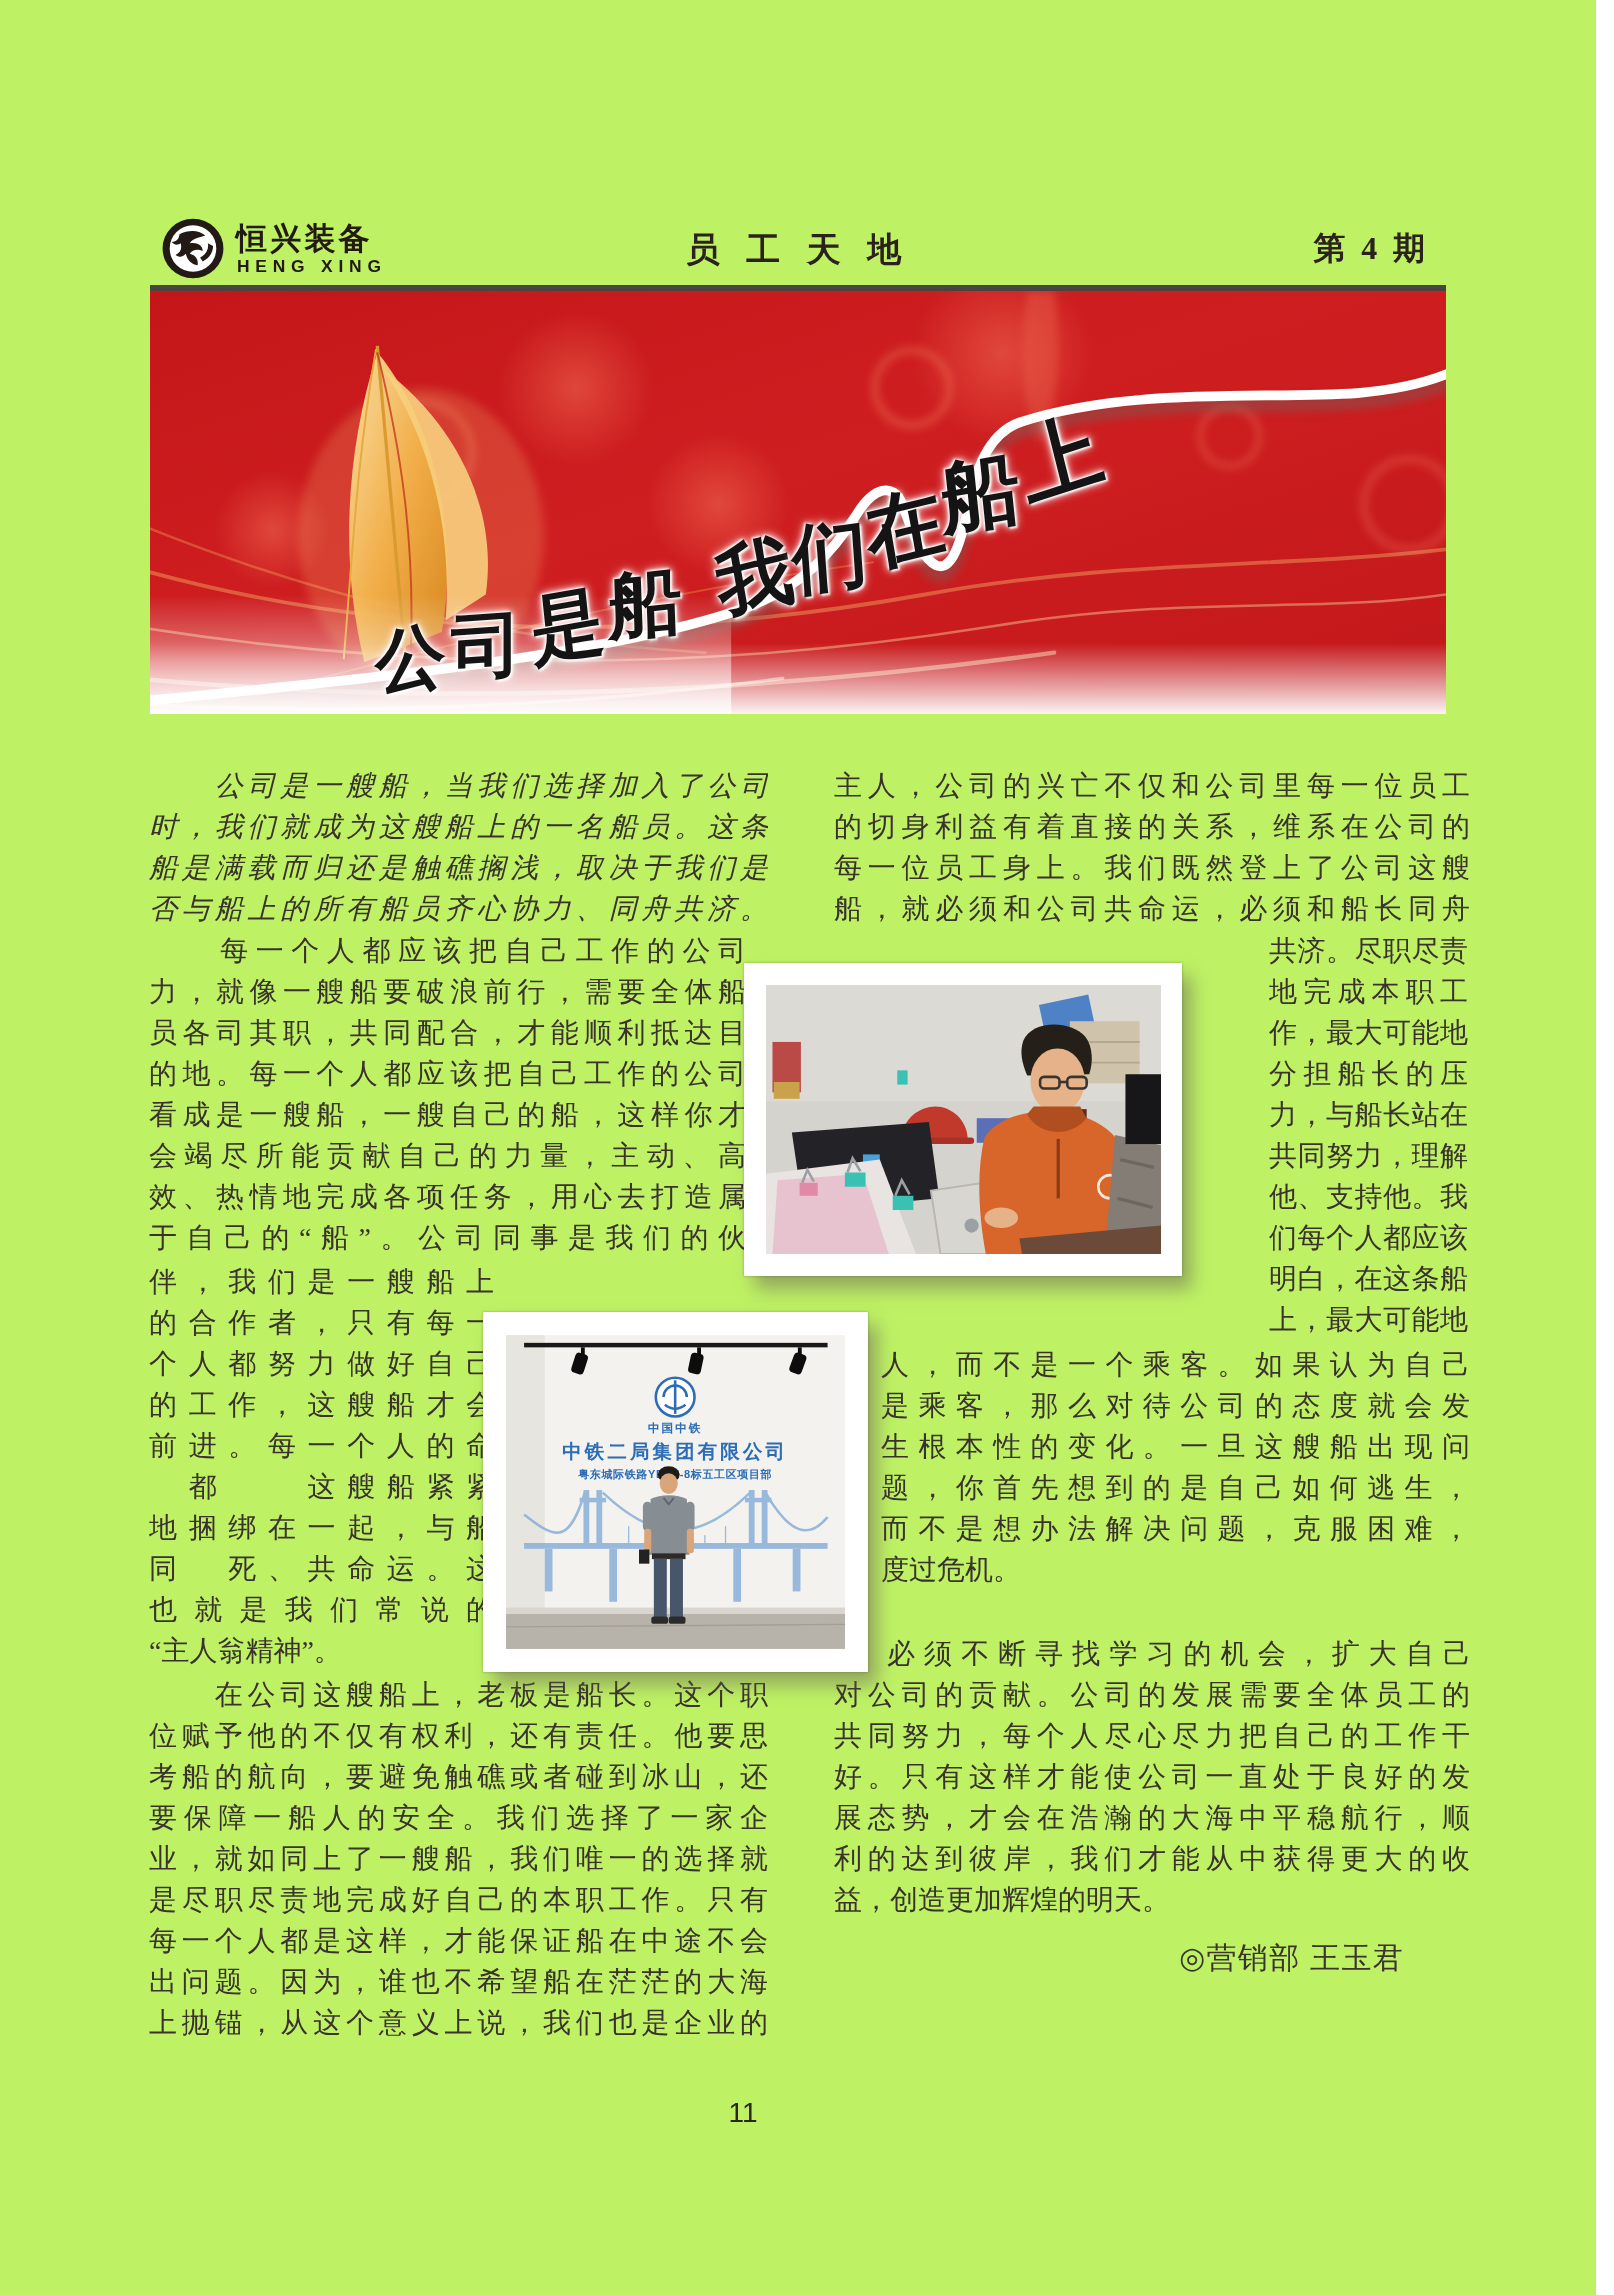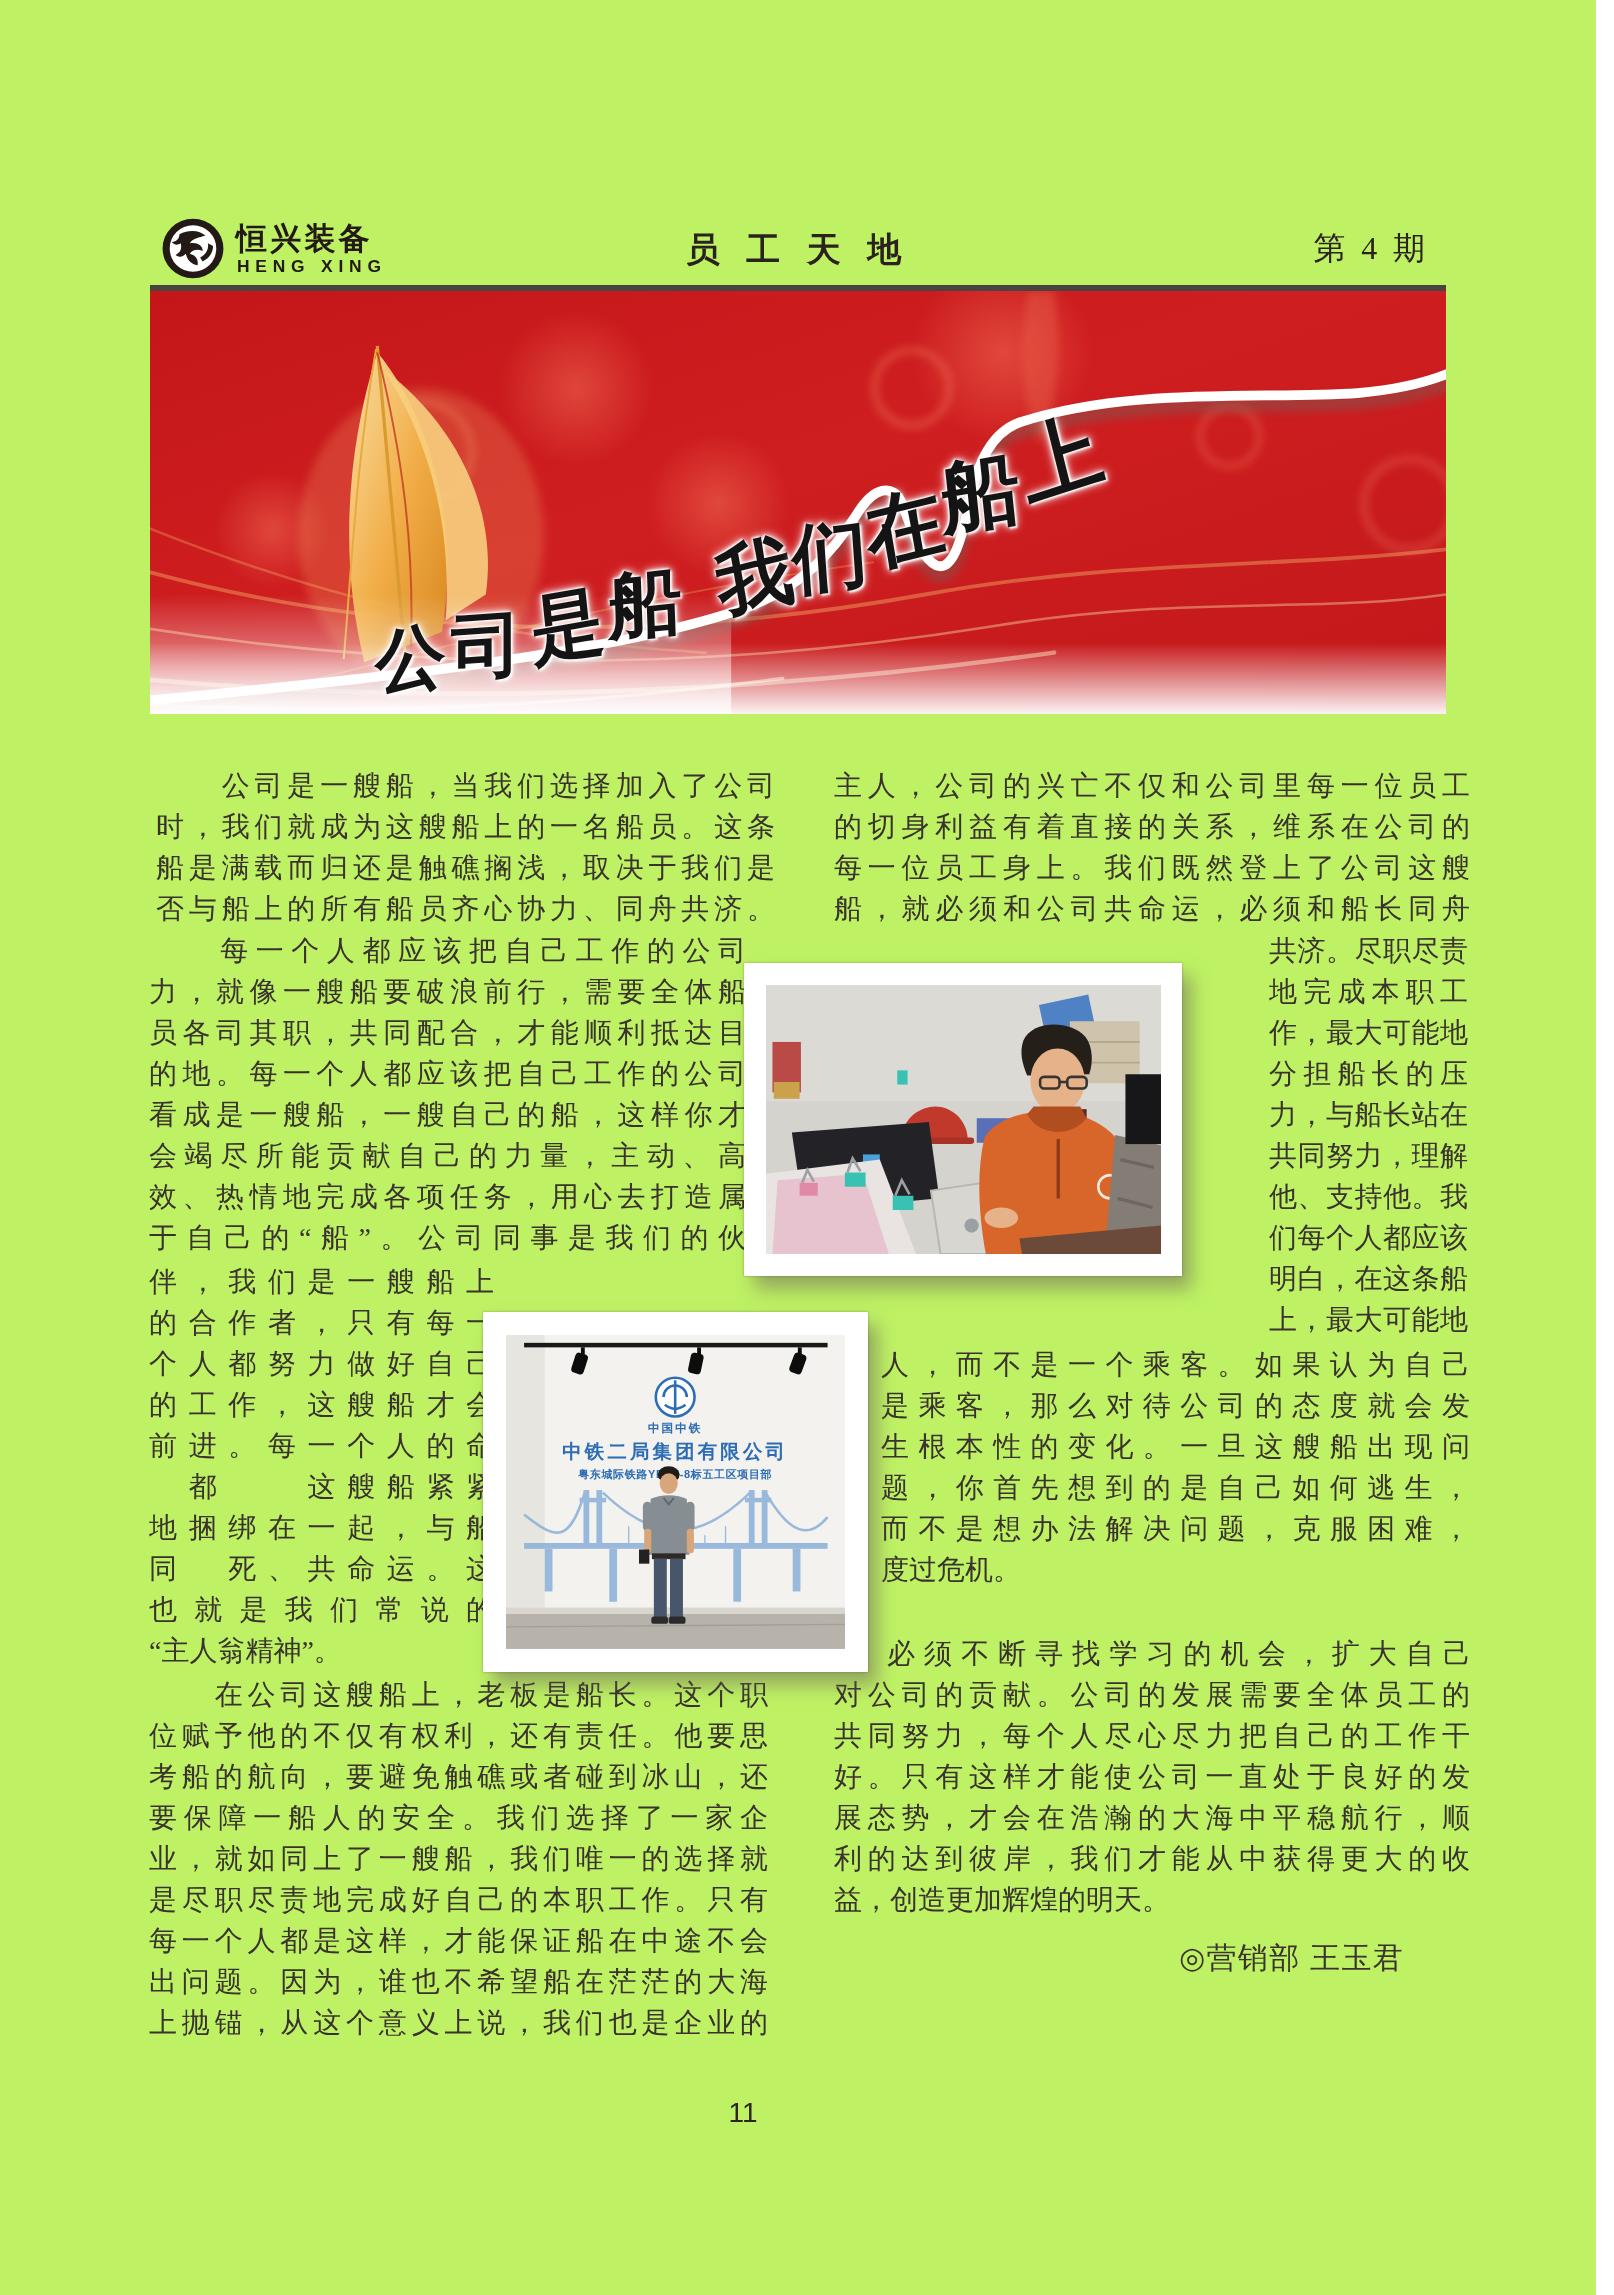--- a/index.html
+++ b/index.html
@@ -7,21 +7,21 @@
         font-family:"Liberation Serif","DejaVu Serif",serif;color:#3a322d;}
   
   #logo{position:absolute;left:160px;top:213px;width:336px;height:71px;}
   #logo svg{position:absolute;left:0;top:2.6px;}
   .logo-cn{position:absolute;left:76px;top:5.2px;font-family:"Liberation Sans","DejaVu Sans",sans-serif;
            font-weight:bold;font-size:31px;letter-spacing:3.2px;color:#231915;}
   .logo-en{position:absolute;left:77px;top:43px;font-family:"Liberation Sans","DejaVu Sans",sans-serif;
            font-weight:bold;font-size:17.4px;letter-spacing:5.8px;color:#231915;}
   #page-title{position:absolute;left:50%;top:227px;transform:translateX(-50%);
            font-size:34px;font-weight:bold;letter-spacing:9px;color:#2b221d;}
-  #issue-no{position:absolute;right:167px;top:227px;font-size:32px;font-weight:normal;
+  #issue-no{position:absolute;right:167px;top:227px;font-size:32px;font-weight:bold;
            letter-spacing:3.9px;color:#2b221d;margin-left:12px;}
   #header-rule{position:absolute;left:150px;top:285px;width:1296px;height:5.8px;background:#4a4440;}
   
   #banner{position:absolute;left:150px;top:291px;width:1296px;height:423px;overflow:hidden;}
   #banner svg{position:absolute;left:0;top:0;}
   .cal-char{position:absolute;font-weight:bold;color:#141414;
             font-family:"Liberation Serif","DejaVu Serif",serif;line-height:1;
             text-shadow:0 0 6.5px #fff,0 0 10.3px rgba(255,255,255,.95),1.9px 1.9px 1.9px rgba(255,255,255,.85),-1.3px -1.3px 1.9px rgba(255,255,255,.85);}
   
   .tb{position:absolute;font-size:28px;line-height:41px;color:#3a322d;}
@@ -121,21 +121,21 @@
         <span class="cal-char" style="left: 380px; top: 298px; font-size: 74px; transform: rotate(-10deg) skewX(-4deg);">是</span>
         <span class="cal-char" style="left: 458px; top: 276px; font-size: 74px; transform: rotate(-6deg) skewX(-4deg);">船</span>
         <span class="cal-char" style="left: 566px; top: 248px; font-size: 77px; transform: rotate(-14deg) skewX(-4deg);">我</span>
         <span class="cal-char" style="left: 642px; top: 227px; font-size: 76px; transform: rotate(-8deg) skewX(-4deg);">们</span>
         <span class="cal-char" style="left: 715px; top: 198px; font-size: 79px; transform: rotate(-14deg) skewX(-4deg);">在</span>
         <span class="cal-char" style="left: 790px; top: 163px; font-size: 80px; transform: rotate(-10deg) skewX(-4deg);">船</span>
         <span class="cal-char" style="left: 869px; top: 127px; font-size: 83px; transform: rotate(-18deg) skewX(-4deg);">上</span>
       </div>
   </div>
 
-  <div class="tb" style="left:156px;top:765px;width:619px;">
+  <div class="tb" style="left:149px;top:765px;width:619px;font-style:italic;">
       <div class="tl">　　公司是一艘船，当我们选择加入了公司</div>
       <div class="tl">时，我们就成为这艘船上的一名船员。这条</div>
       <div class="tl">船是满载而归还是触礁搁浅，取决于我们是</div>
       <div class="tl">否与船上的所有船员齐心协力、同舟共济。</div>
     </div>
   <div class="tb" style="left:149px;top:930px;width:597px;">
       <div class="tl">　　每一个人都应该把自己工作的公司</div>
       <div class="tl">力，就像一艘船要破浪前行，需要全体船</div>
       <div class="tl">员各司其职，共同配合，才能顺利抵达目</div>
       <div class="tl">的地。每一个人都应该把自己工作的公司</div>

